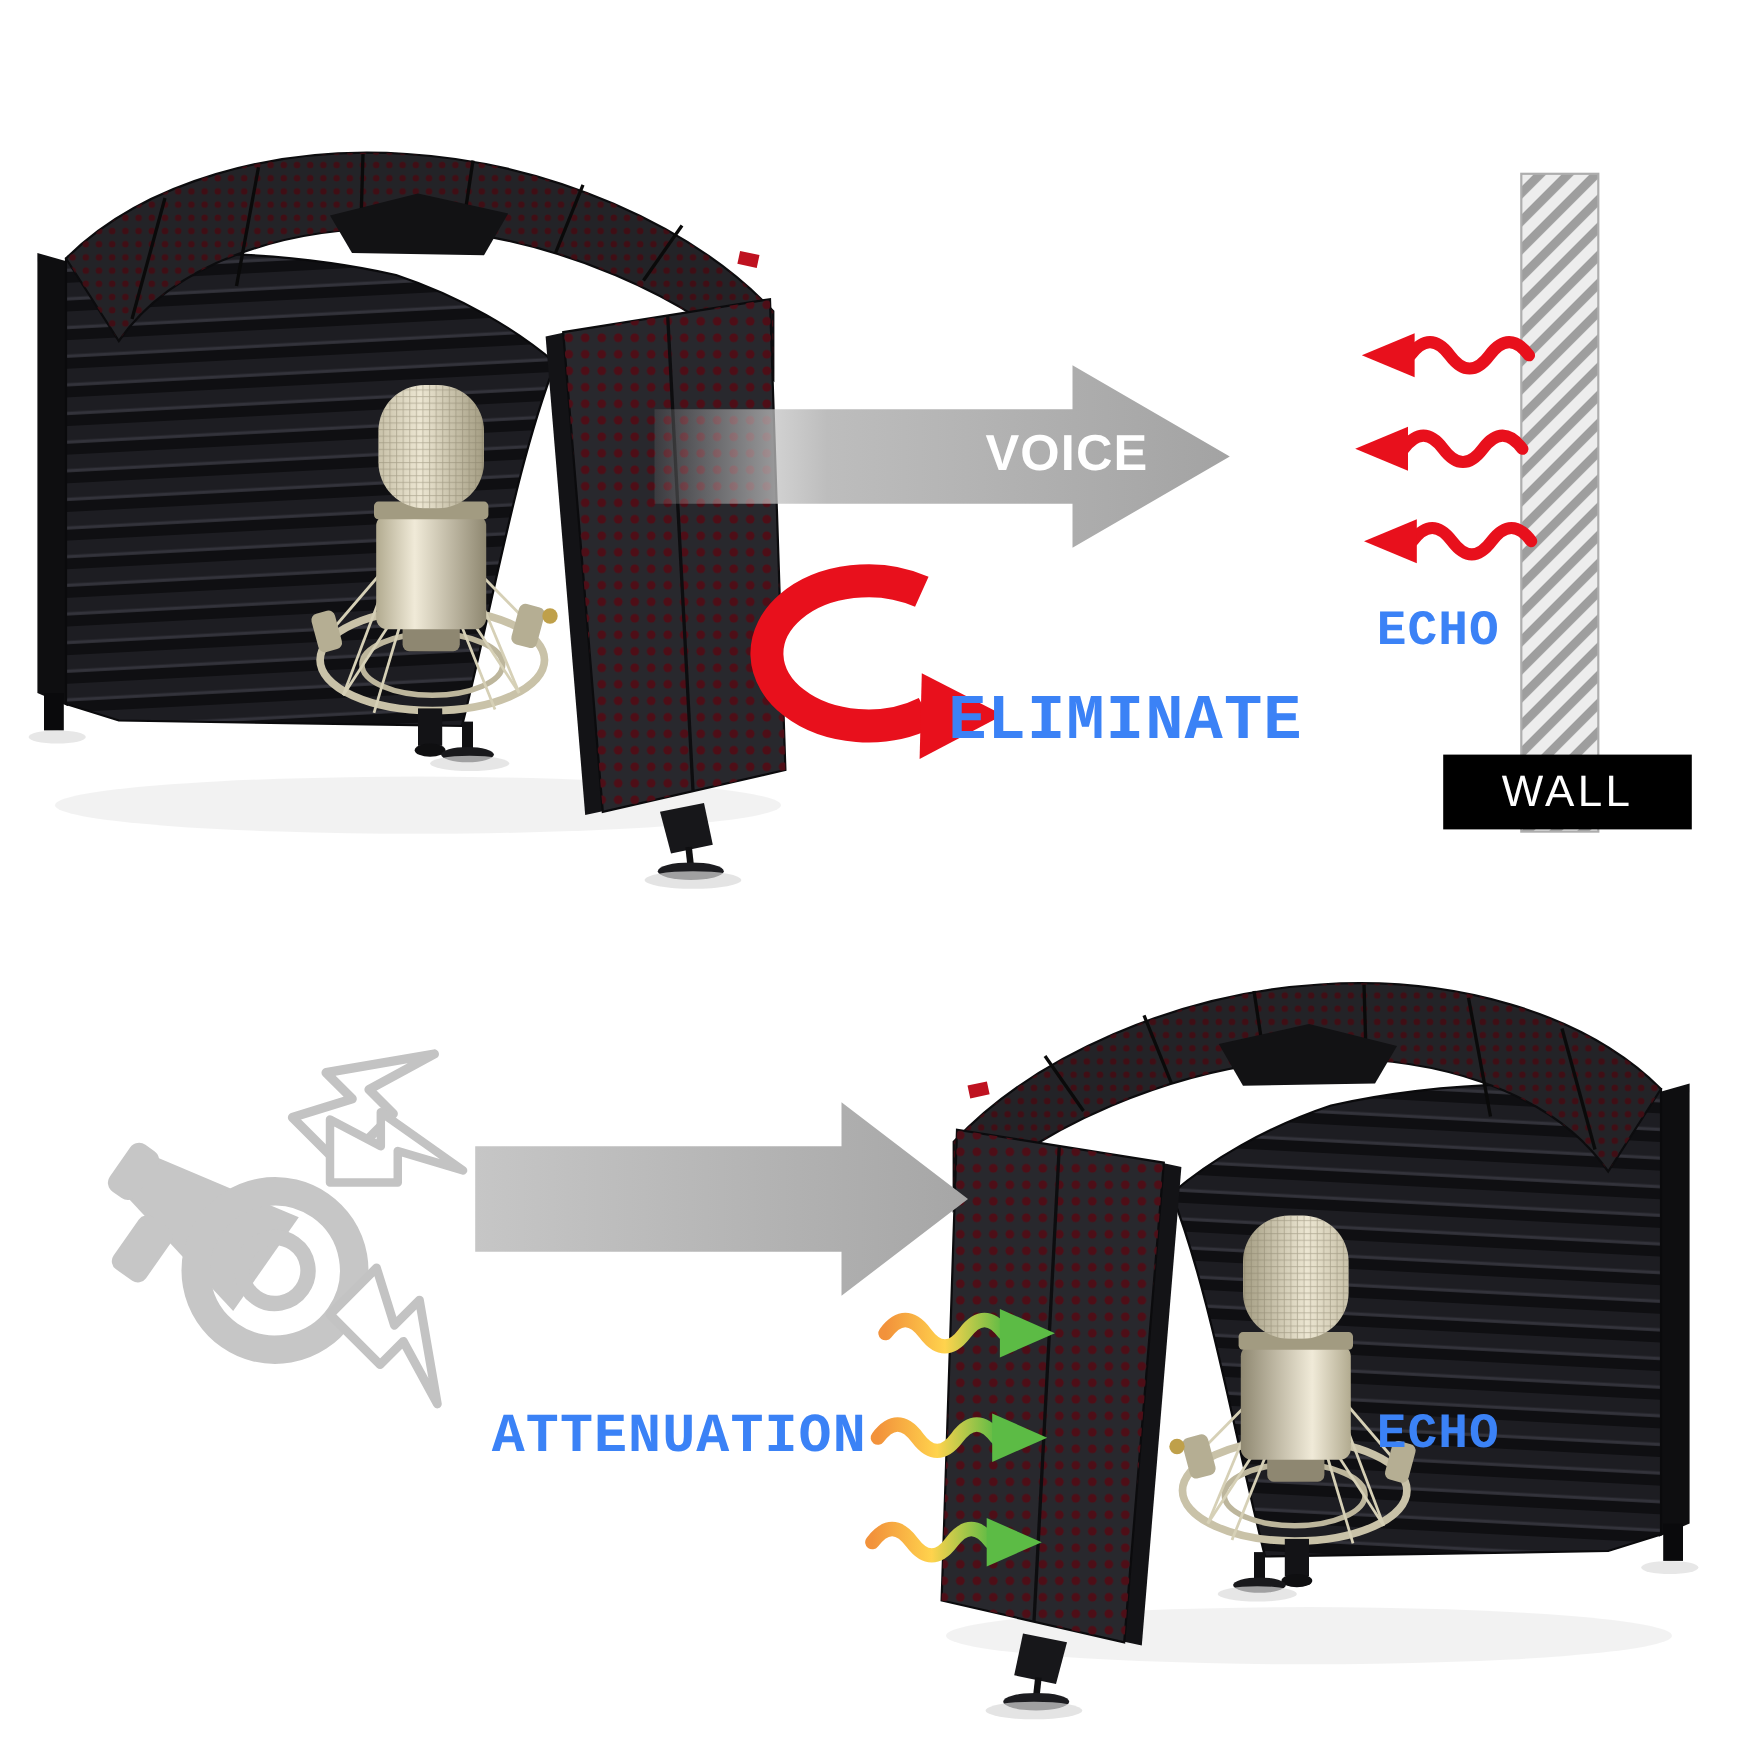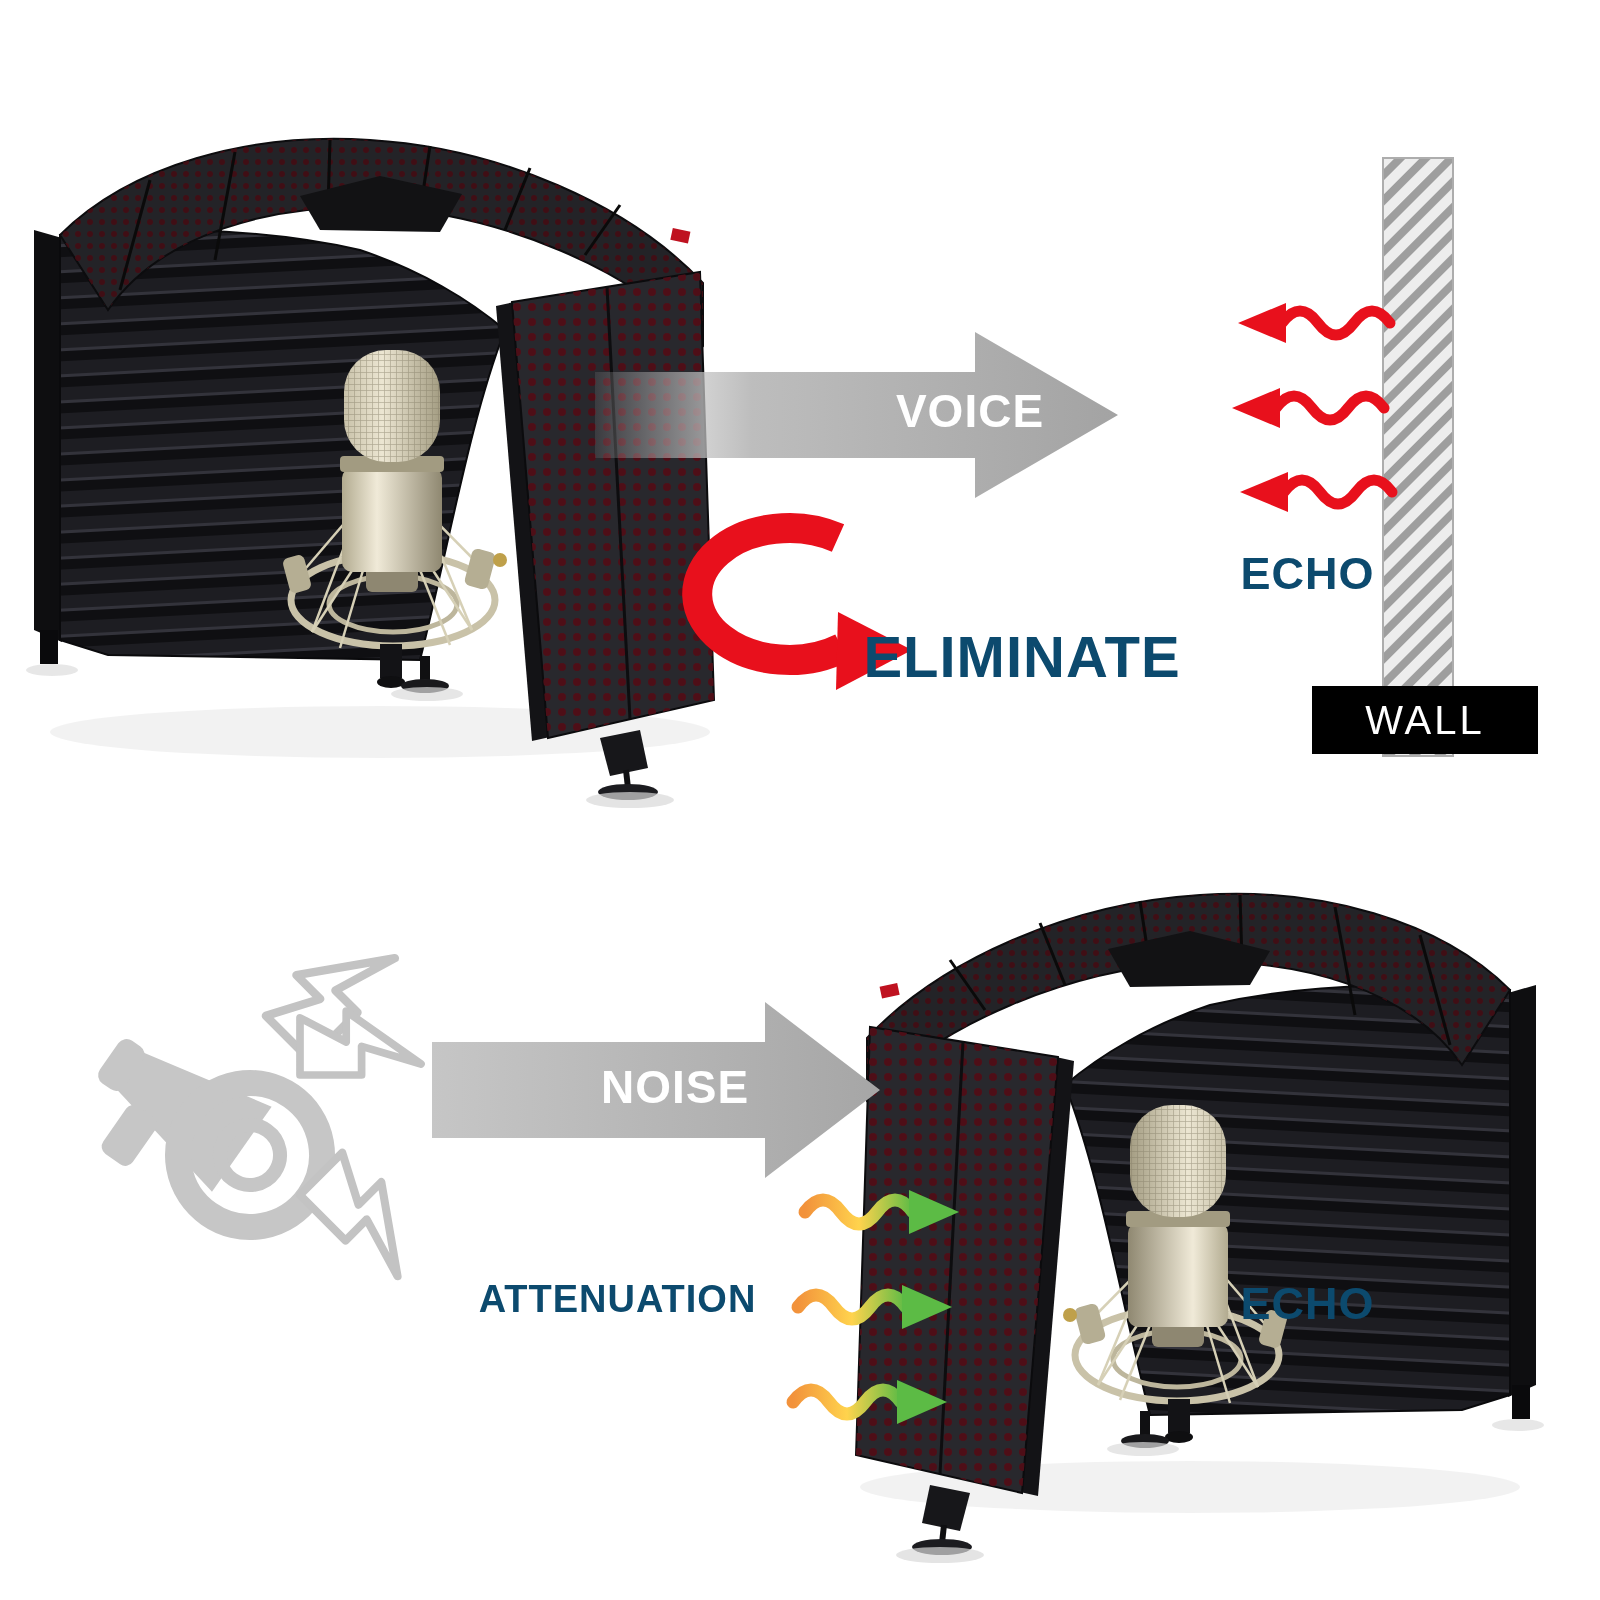--- a/index.html
+++ b/index.html
@@ -2,21 +2,21 @@
 <html><head>
 <meta charset="utf-8">
 <style>
   html,body{margin:0;padding:0;background:#ffffff;}
   .stage{position:relative;width:1600px;height:1600px;background:#ffffff;overflow:hidden;
          font-family:"Liberation Sans",sans-serif;}
   .scene-svg{position:absolute;left:0;top:0;z-index:1;}
   .lbl{position:absolute;z-index:3;font-weight:bold;text-align:center;line-height:1.1;
        letter-spacing:1px;white-space:nowrap;}
   .lbl-white{color:#ffffff;}
-  .lbl-black{color:#0c4a6e;}
+  .lbl-black{color:#3b82f6;font-family:Liberation Mono, monospace;}
   .wall-bar{position:absolute;z-index:3;background:#000000;color:#ffffff;
             display:flex;align-items:center;justify-content:center;
             font-weight:500;letter-spacing:3px;}
 </style>
 </head>
 <body>
 
 <div class="stage">
 
 <svg class="scene-svg" width="1600" height="1600" viewBox="0 0 1600 1600">
@@ -208,19 +208,18 @@
 <div class="lbl lbl-white" style="left:825px;top:386px;width:290px;font-size:46px;">VOICE</div>
 
 <div class="lbl lbl-black" style="left:1185px;top:549px;width:245px;font-size:45px;">ECHO</div>
 
 <div class="lbl lbl-black" style="left:862px;top:625px;width:320px;font-size:58px;">ELIMINATE</div>
 
 <div class="wall-bar" style="left:1312px;top:686px;width:226px;height:68px;font-size:40px;">
   <span>WALL</span>
 </div>
 
-<div class="lbl lbl-white" style="left:535px;top:1062px;width:280px;font-size:46px;">NOISE</div>
-
-<div class="lbl lbl-black" style="left:440px;top:1279px;width:355px;font-size:38px;">ATTENUATION</div>
+
+<div class="lbl lbl-black" style="left:440px;top:1279px;width:355px;font-size:50px;">ATTENUATION</div>
 
 <div class="lbl lbl-black" style="left:1185px;top:1279px;width:245px;font-size:45px;">ECHO</div>
 
 </div>
 
 </body></html>

